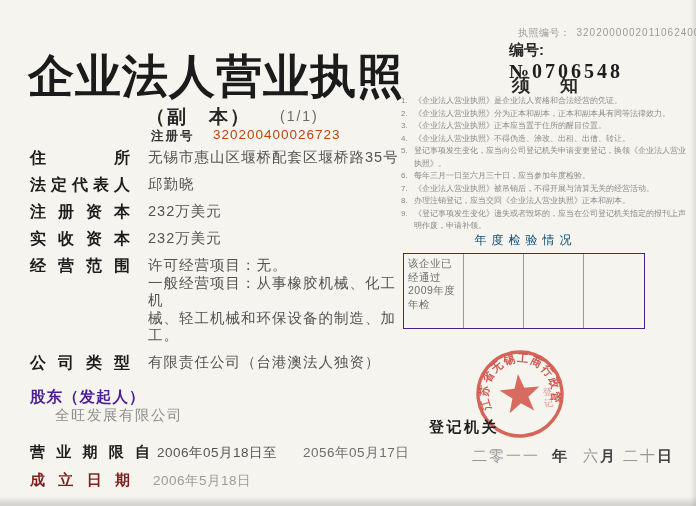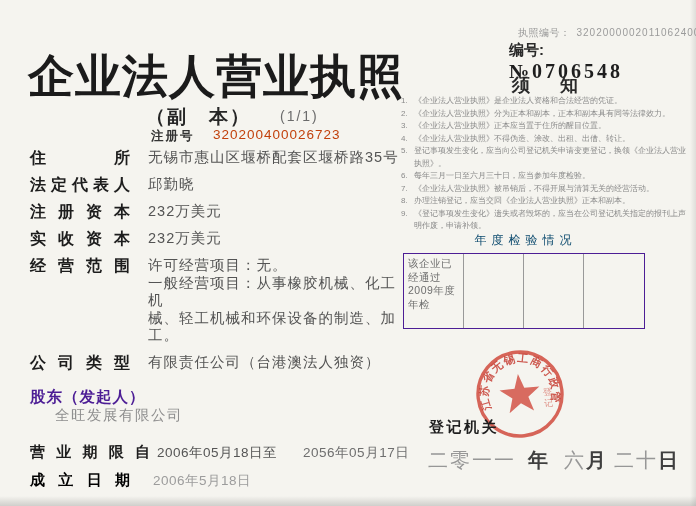--- a/index.html
+++ b/index.html
@@ -35,21 +35,21 @@
   .sh-value{position:absolute;left:55px;top:406px;font-size:14.5px;color:#8f8f8f;letter-spacing:1.5px;}
 
   .term-row{position:absolute;left:30px;top:443px;display:flex;align-items:baseline;}
   .term-label{display:inline-block;width:120px;flex:0 0 120px;text-align:justify;
     text-align-last:justify;font-weight:bold;font-size:15px;color:#1d1d1d;}
   .term-from{margin-left:7px;font-size:13.5px;color:#555;letter-spacing:.5px;}
   .term-to{margin-left:26px;font-size:13.5px;color:#6e6e6e;letter-spacing:.5px;}
 
   .est-row{position:absolute;left:30px;top:471px;display:flex;align-items:baseline;}
   .est-label{display:inline-block;width:100px;flex:0 0 100px;text-align:justify;
-    text-align-last:justify;font-weight:bold;font-size:15px;color:#000000;}
+    text-align-last:justify;font-weight:bold;font-size:15px;color:#7f1d1d;}
   .est-value{margin-left:23px;font-size:13.5px;color:#9c9c9c;letter-spacing:.5px;text-align:right;}
 
   
   .lic-serial{position:absolute;left:518px;top:26px;font-size:10px;color:#9b9b9b;letter-spacing:.5px;white-space:nowrap;}
   .lic-serial .v{margin-left:6px;letter-spacing:1px;}
   .no-line{position:absolute;left:507px;top:41px;display:flex;align-items:baseline;white-space:nowrap;flex-direction:column;}
   .no-label{font-size:15px;font-weight:bold;color:#2a2a2a;}
   .no-value{font-family:"Liberation Serif", serif;font-size:20px;font-weight:600;
     color:#1e1e1e;letter-spacing:3px;margin-left:2px;}
 
@@ -65,22 +65,22 @@
   .insp-table{position:absolute;left:403px;top:253px;width:240px;height:74px;
     display:grid;grid-template-columns:repeat(4,1fr);border:1px solid #4c1d95;}
   .icell{border-right:1px solid #999;padding:3px 4px;font-size:10.5px;line-height:13.5px;
     color:#6e6e6e;letter-spacing:.5px;}
   .icell:last-child{border-right:none;}
 
   .registrar-label{position:absolute;left:429px;top:418px;font-size:15px;font-weight:bold;
     letter-spacing:2.5px;color:#1f1f1f;z-index:3;}
   .seal{position:absolute;left:456px;top:332px;z-index:2;transform:rotate(-6deg);}
 
-  .date-row{position:absolute;left:428px;top:447px;display:flex;align-items:baseline;
-    font-size:20px;white-space:nowrap;}
+  .date-row{position:absolute;left:472px;top:447px;display:flex;align-items:baseline;
+    font-size:15px;white-space:nowrap;}
   .d-fill{color:#979797;letter-spacing:2px;}
   .d-unit{color:#3f3f3f;font-weight:bold;}
   .gap12{margin-left:12px;} .gap16{margin-left:16px;} .gap8{margin-left:8px;}
 </style>
 </head>
 <body>
 
 <div class="paper">
 
   <div class="lic-serial">

